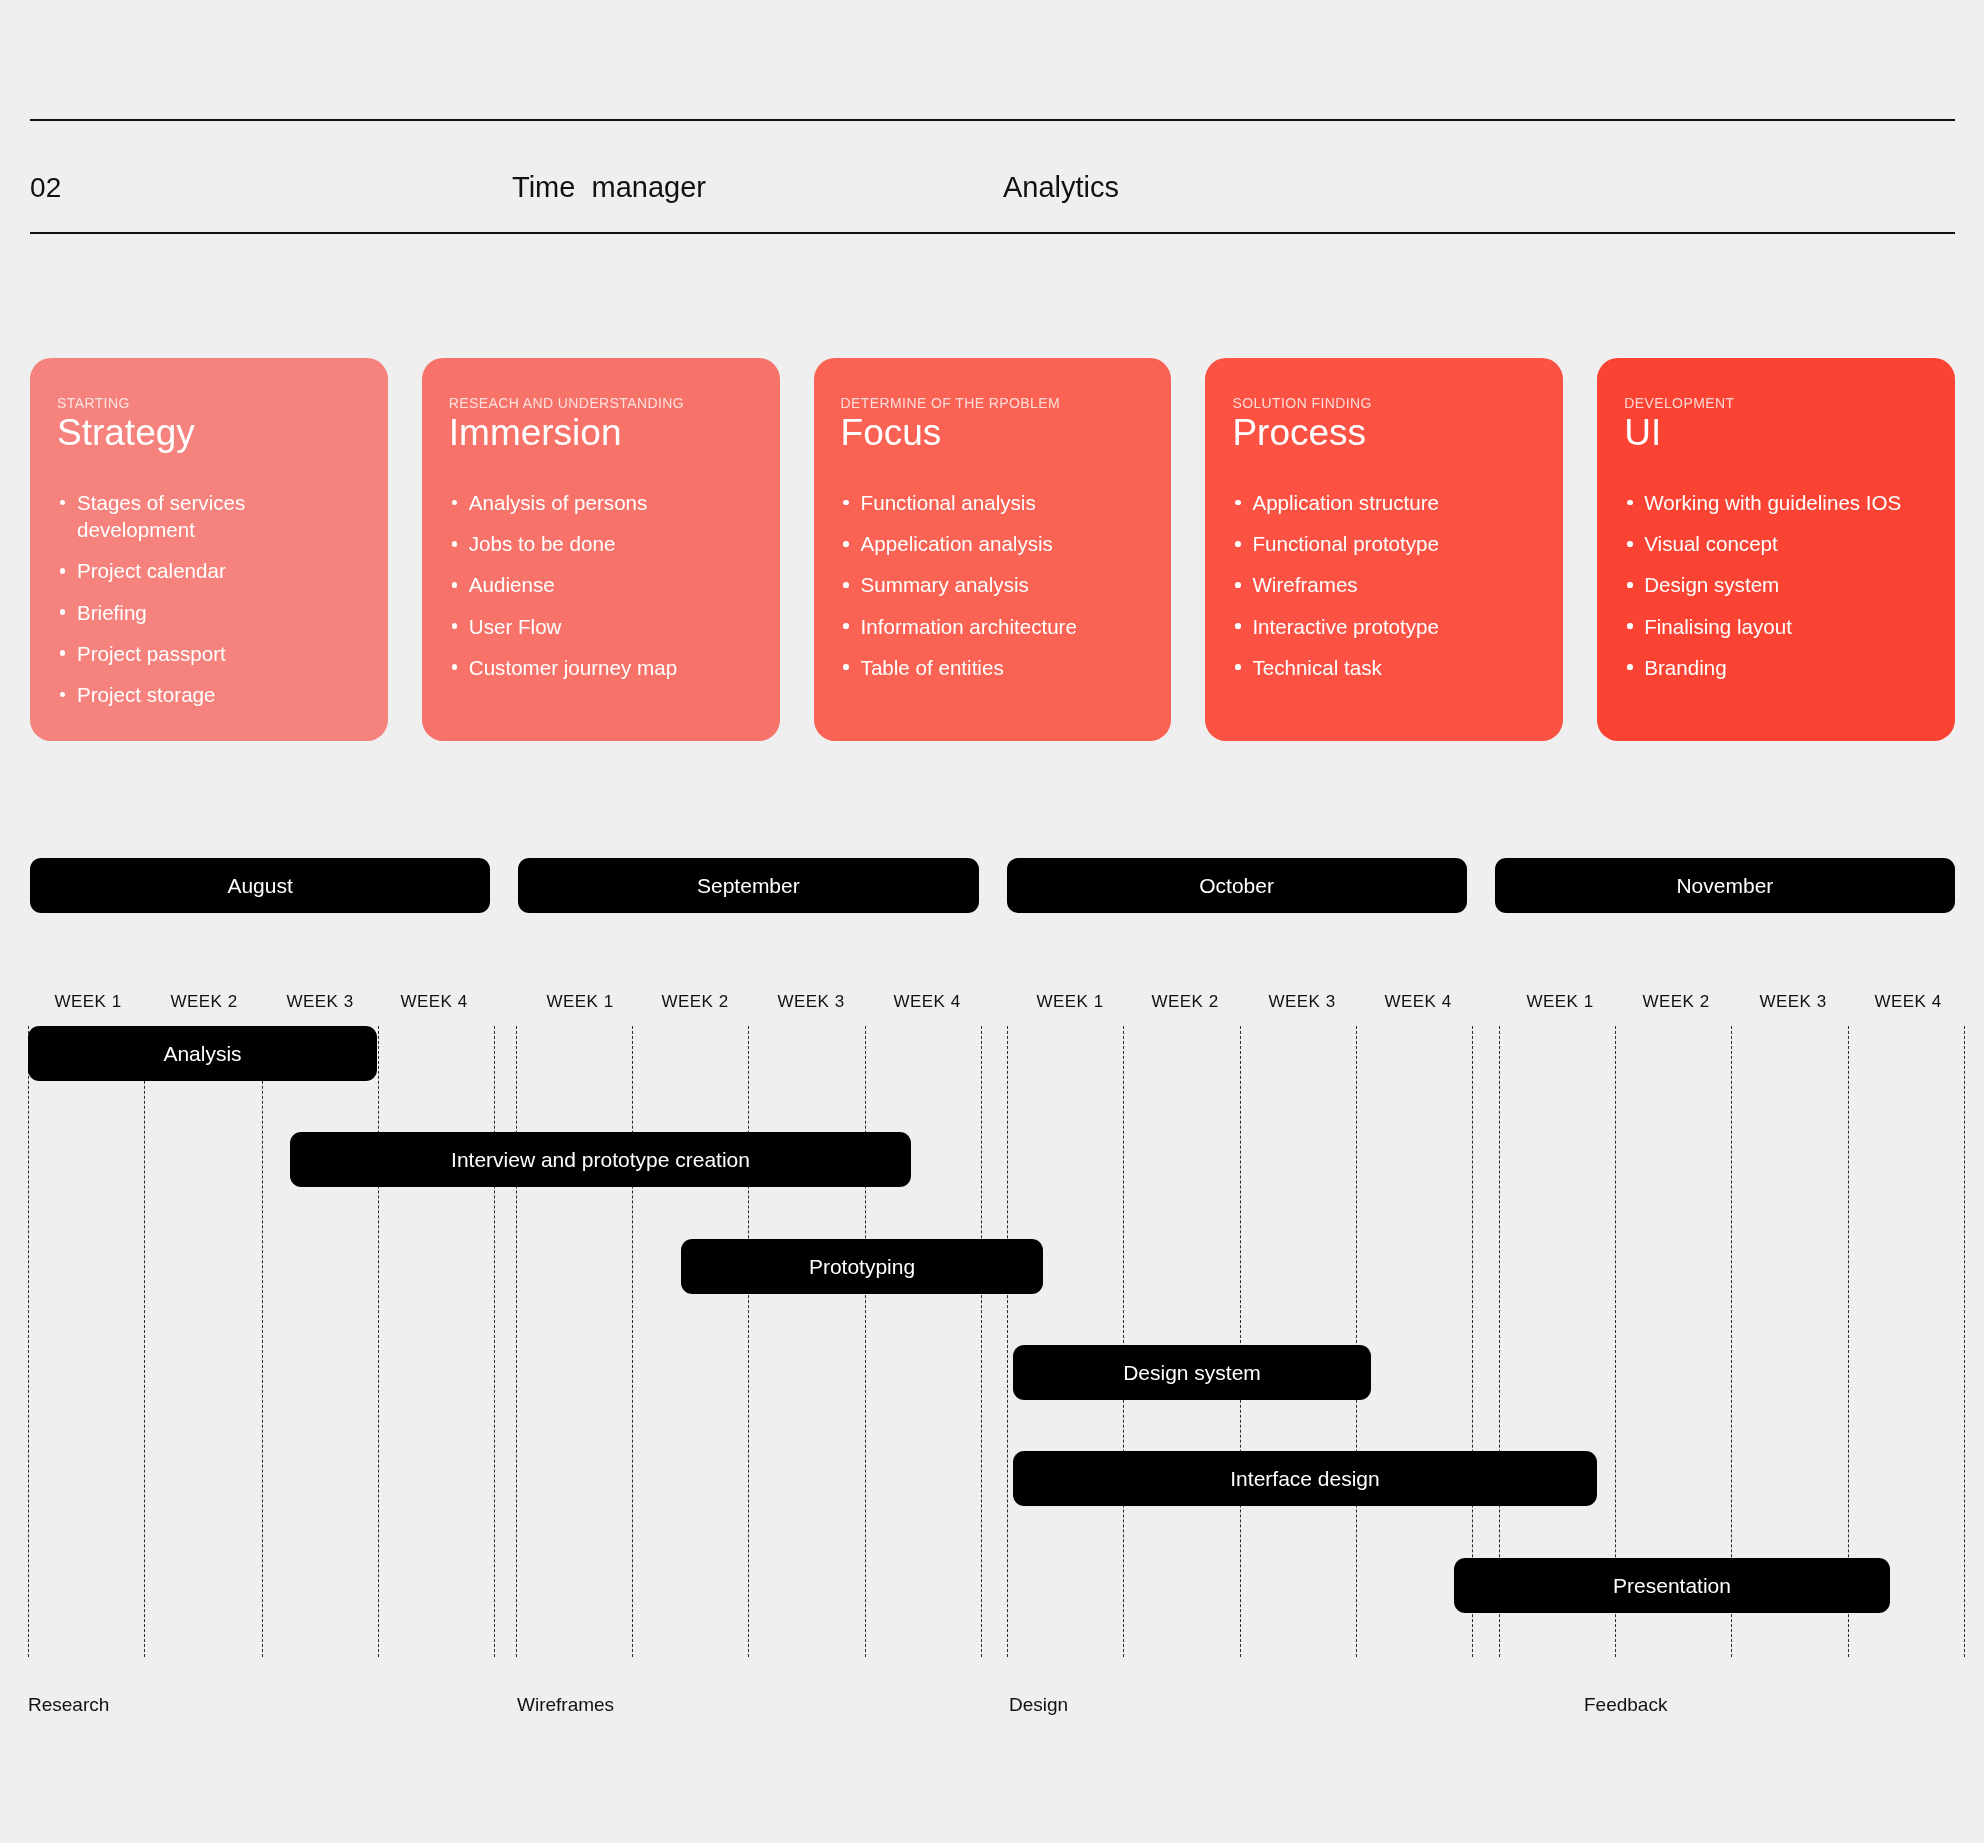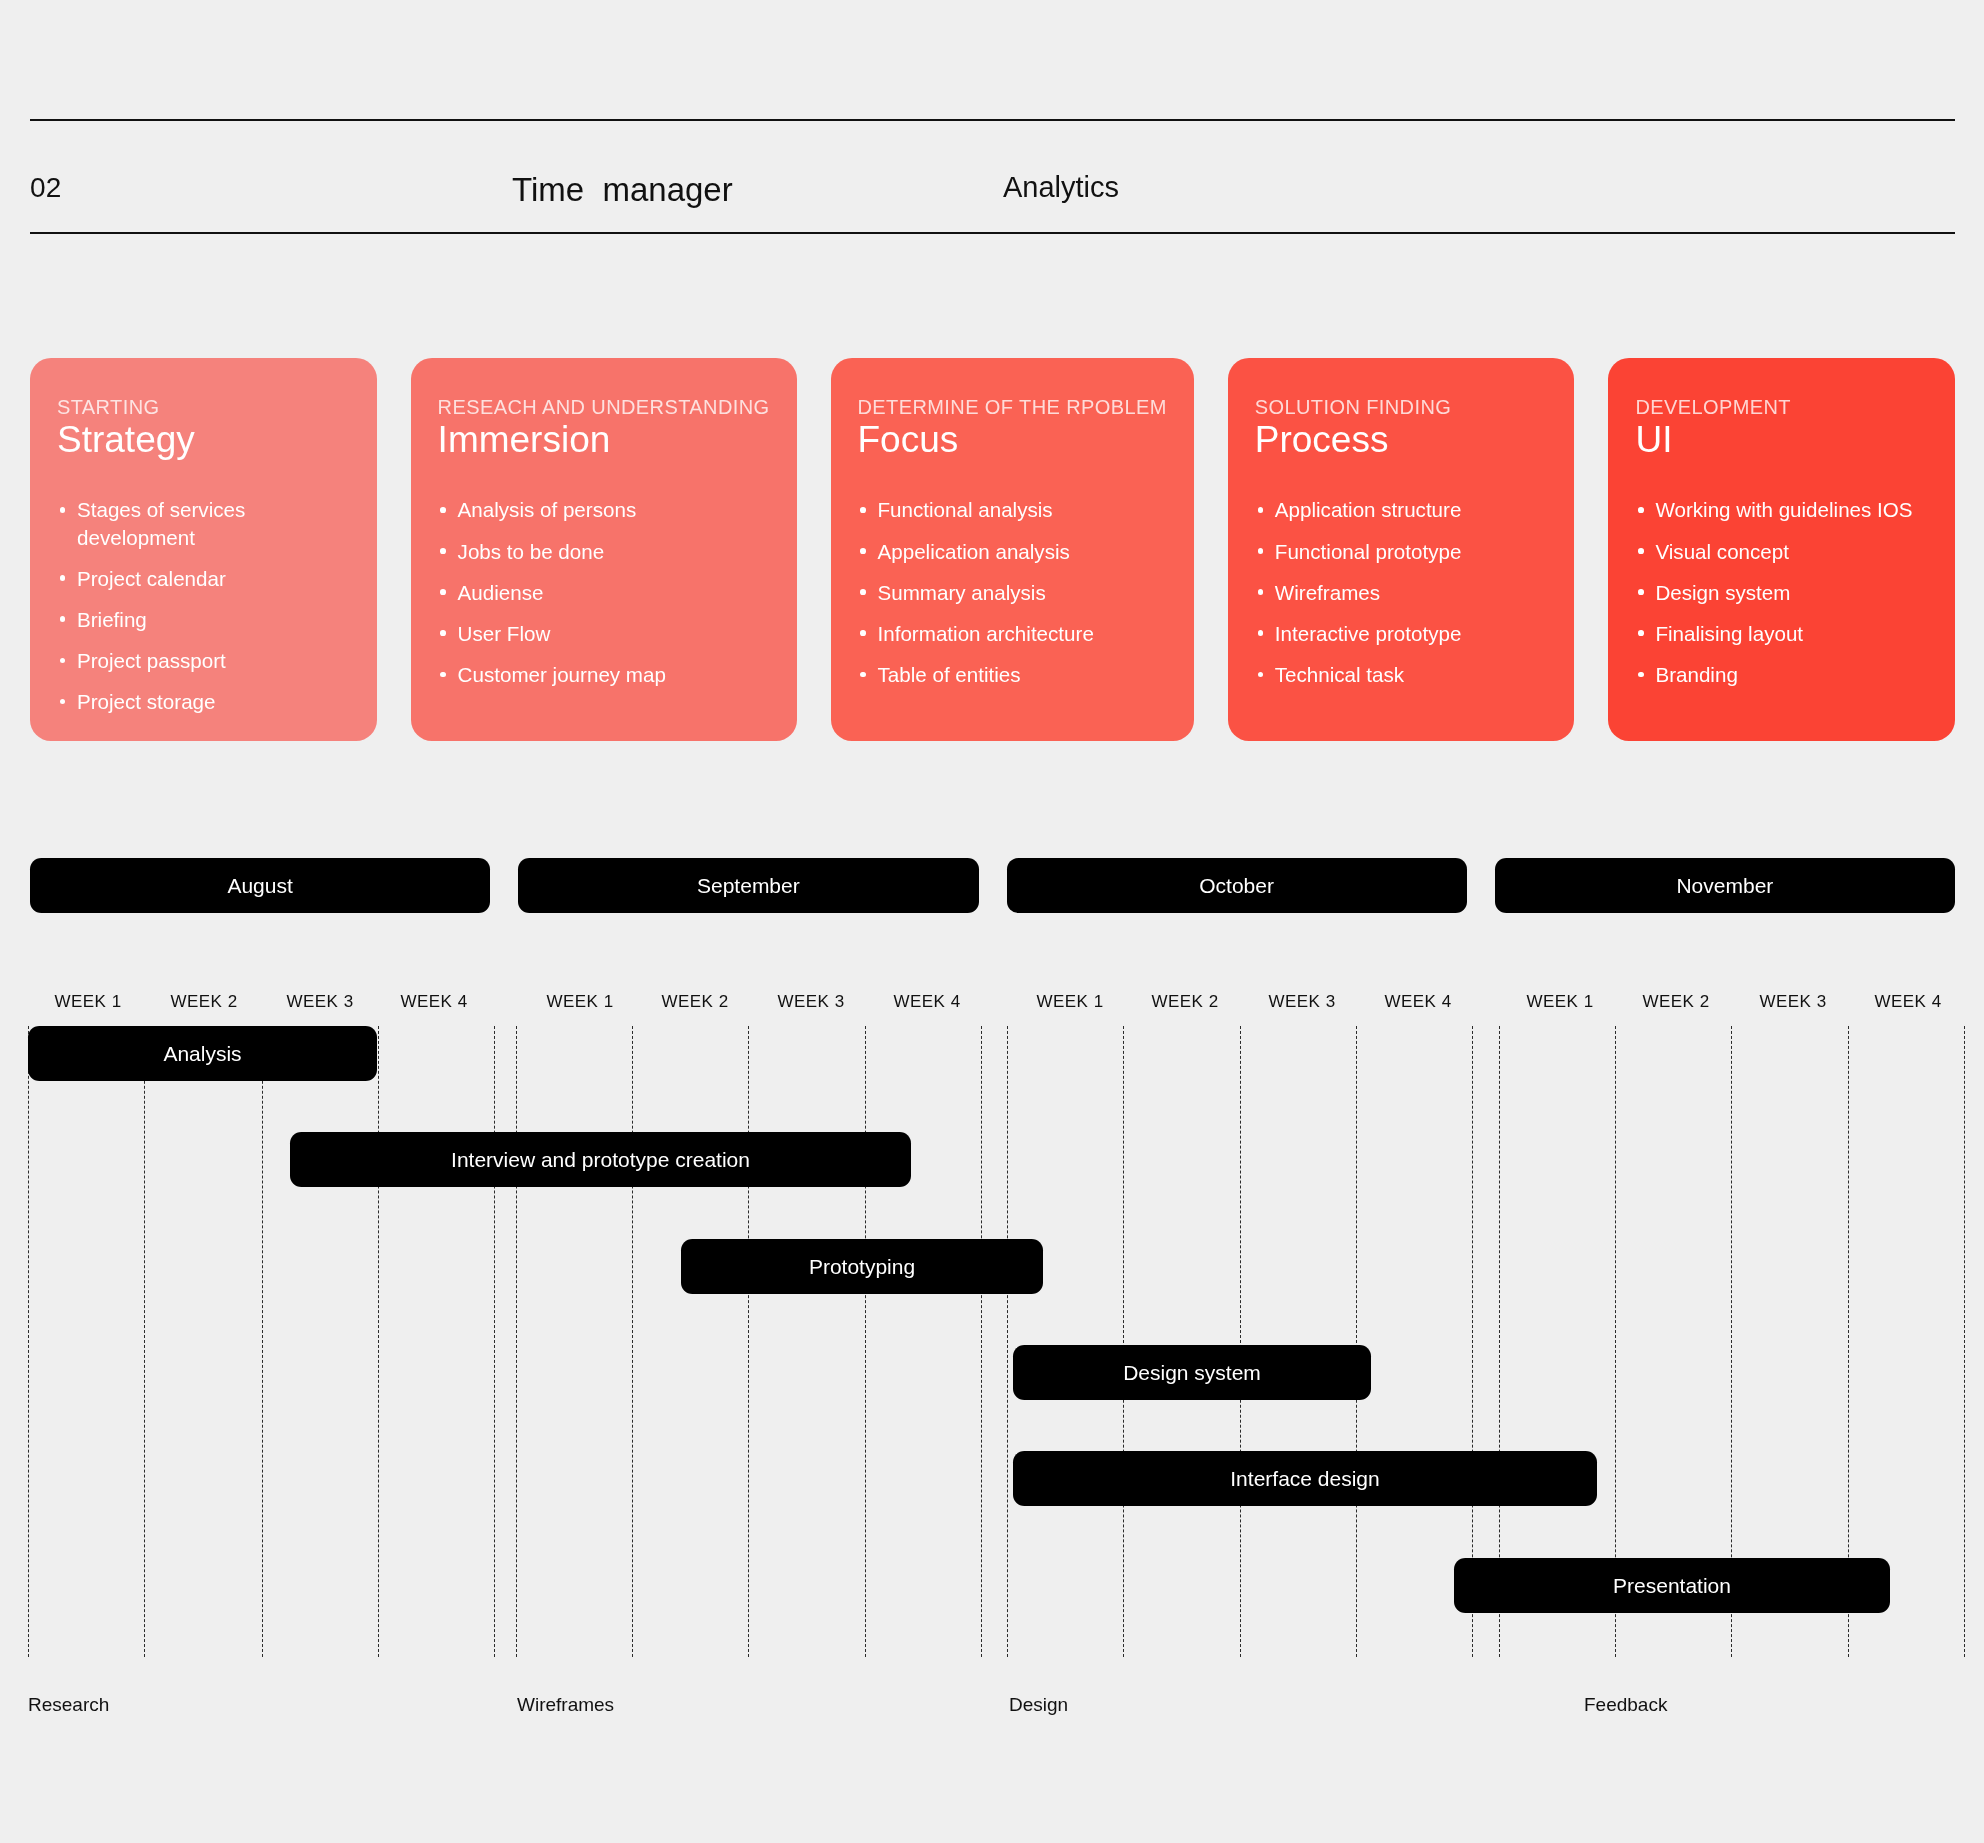--- a/index.html
+++ b/index.html
@@ -38,21 +38,21 @@
     left: 0px;
     top: 51px;
     font-size: 28px;
     letter-spacing: 0.1px;
     color: #111;
   }
   .header-title {
     position: absolute;
     left: 482px;
     top: 50px;
-    font-size: 33px;
+    font-size: 29px;
     color: #111;
     white-space: pre;
   }
   .header-section {
     position: absolute;
     left: 973px;
     top: 50px;
     font-size: 29px;
     color: #111;
   }
@@ -68,21 +68,21 @@
     gap: 34px;
   }
   .card {
     flex: 1 1 0;
     border-radius: 21px;
     padding: 37px 27px 21px 27px;
     box-sizing: border-box;
     position: relative;
   }
   .card-kicker {
-    font-size: 20px;
+    font-size: 14px;
     letter-spacing: 0.4px;
     color: rgba(255,255,255,0.78);
     text-transform: uppercase;
     margin: 0 0 1.4px 0;
     line-height: 1.2;
     white-space: nowrap;
   }
   .card-title {
     font-size: 37px;
     color: #ffffff;

